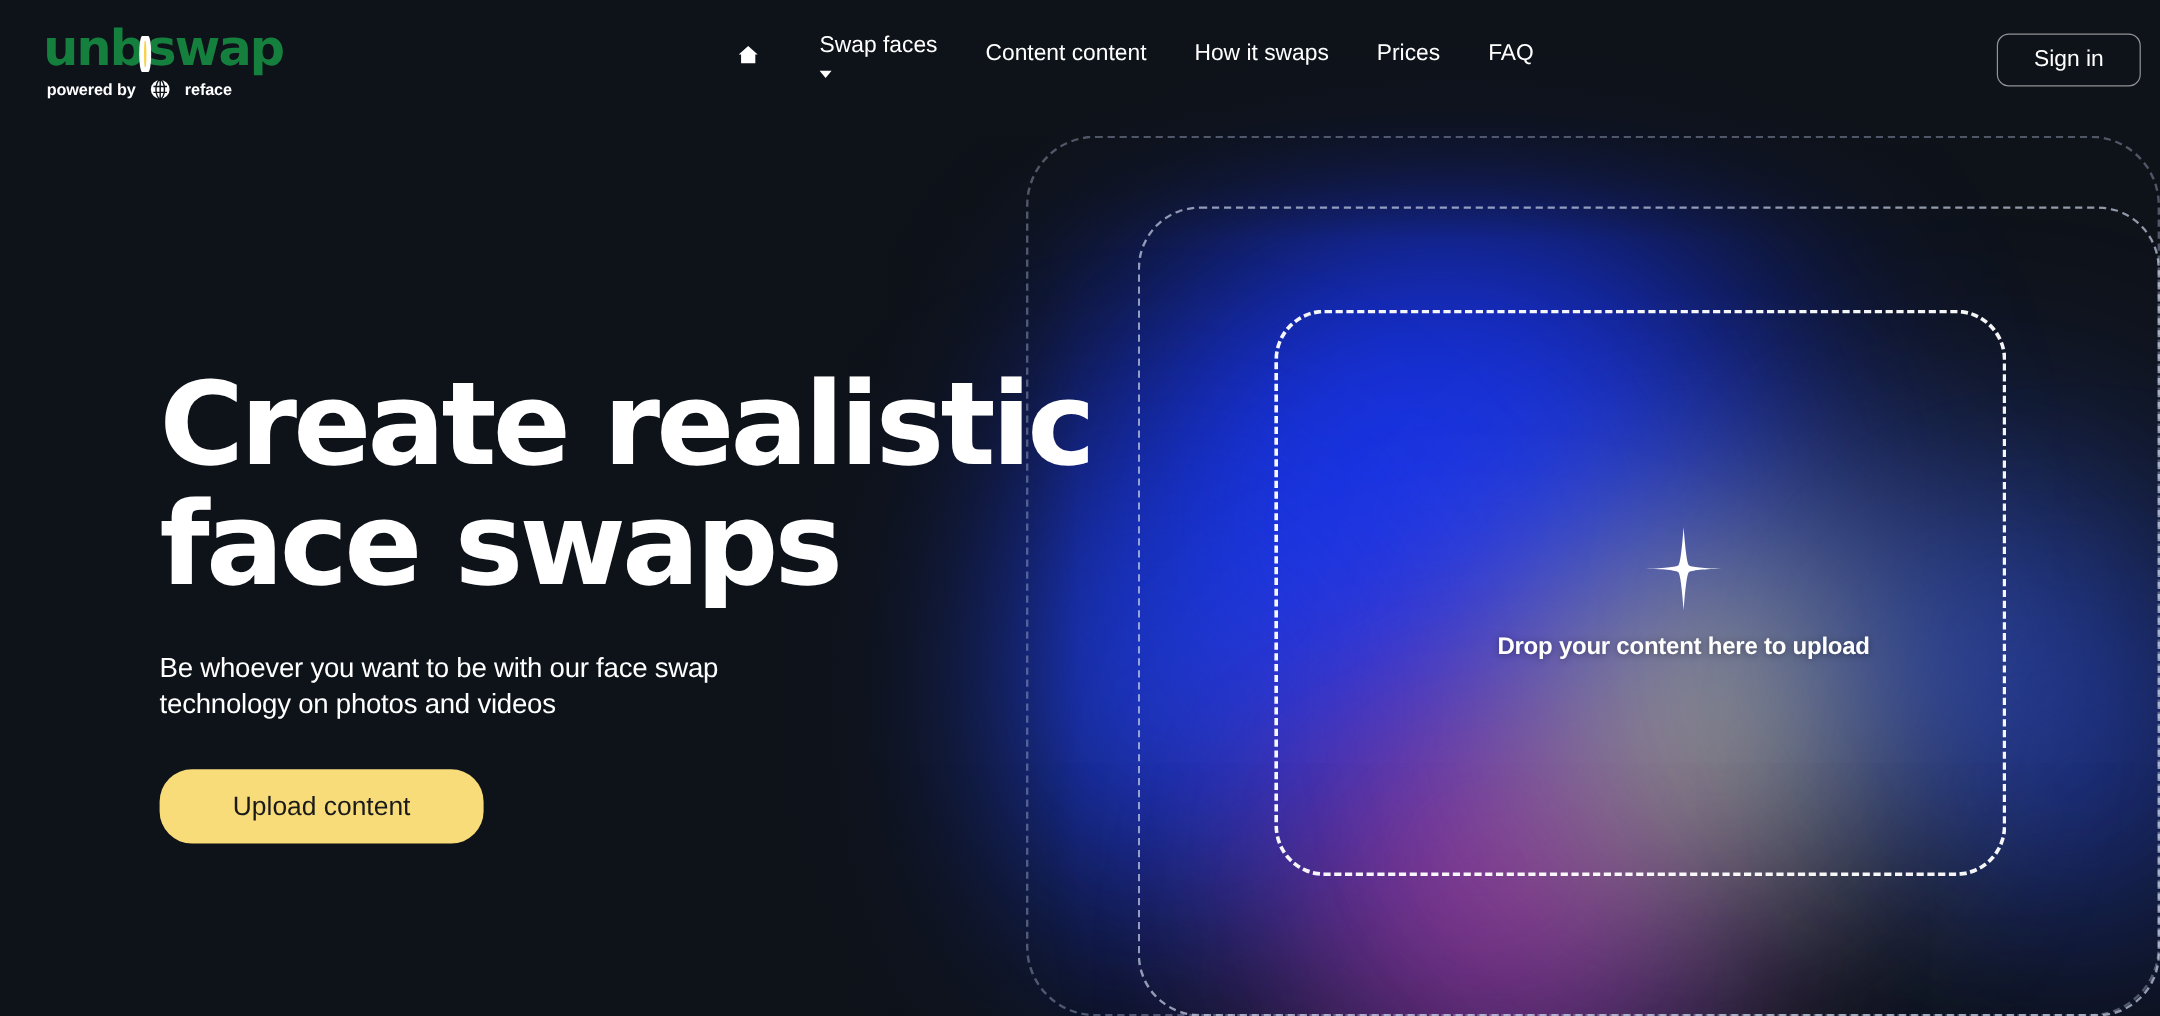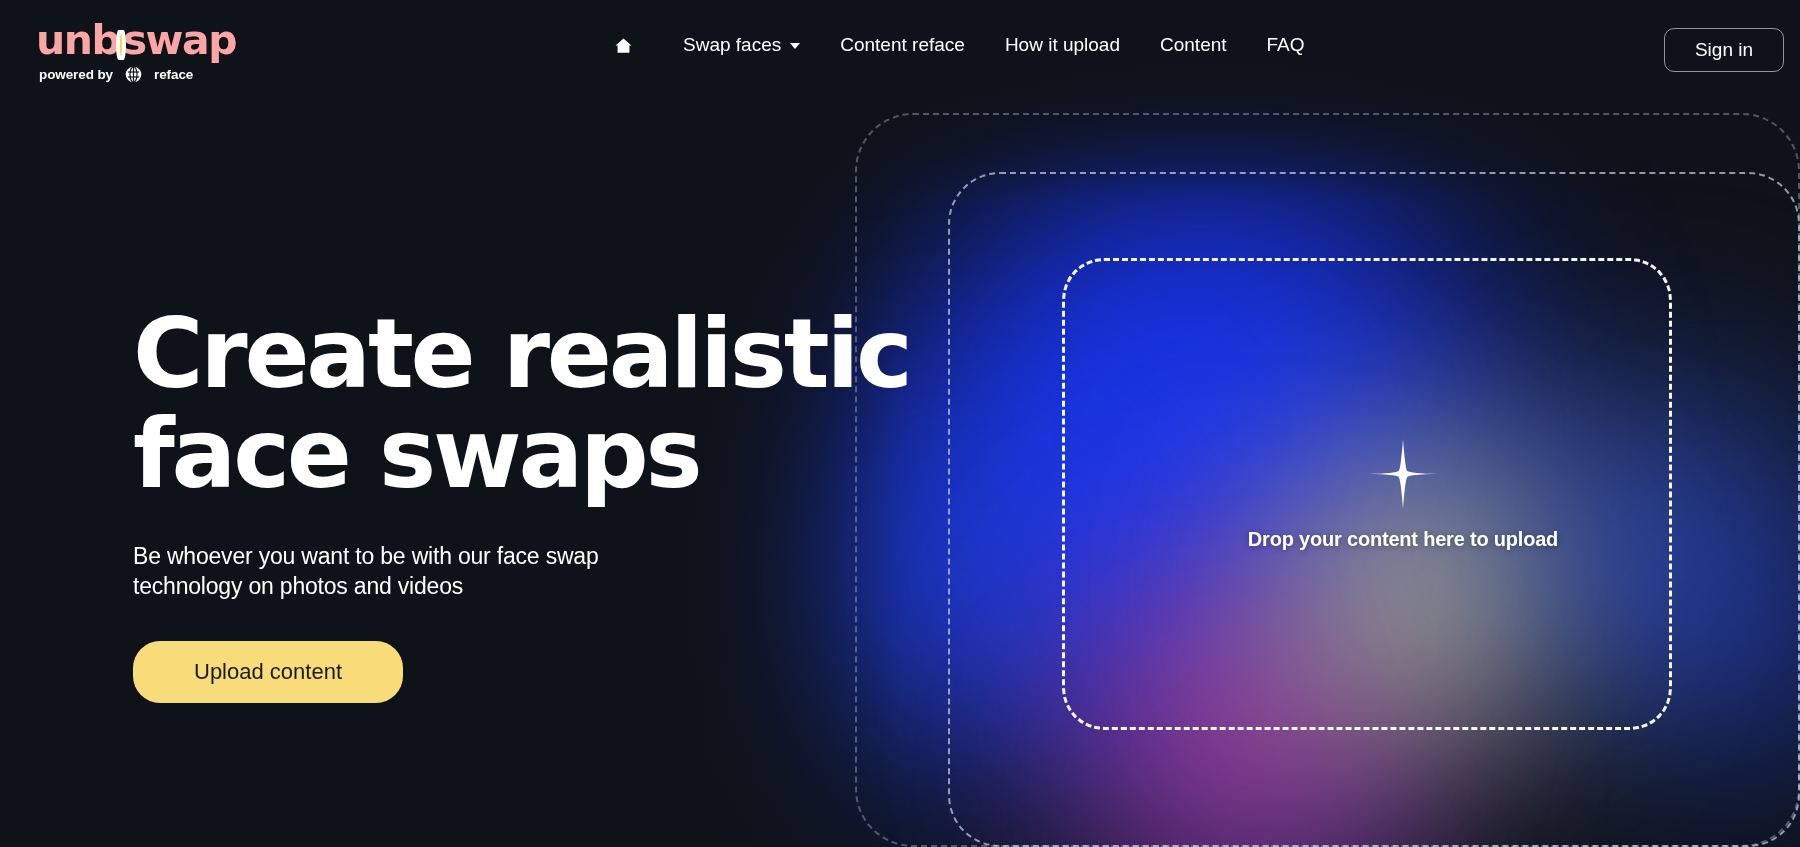--- a/index.html
+++ b/index.html
@@ -143,21 +143,21 @@
     width: 200px;
   }
 
   .logo-word {
     display: flex;
     align-items: center;
     font-family: "DejaVu Sans", sans-serif;
     font-size: 41px;
     font-weight: bold;
     letter-spacing: -1.5px;
-    color: #fca5a5;
+    color: #15803d;
     line-height: 1;
     height: 40px;
   }
 
   .logo-o-dot {
     display: inline-block;
     width: 22px;
     height: 22px;
     border-radius: 50%;
     background: #f7d349;
@@ -203,28 +203,29 @@
     align-items: center;
     justify-content: center;
     width: 30px;
     height: 30px;
     margin-right: 25px;
     cursor: pointer;
   }
 
   .nav-item {
     display: flex;
-    align-items: center;
+    align-items: flex-start;
     gap: 9px;
     font-size: 19px;
     color: #ffffff;
     padding: 6px 20px;
     cursor: pointer;
     white-space: nowrap;
     font-weight: 400;
+    flex-direction: column;
   }
 
   .chevron {
     display: inline-block;
     width: 0; height: 0;
     border-left: 5.5px solid transparent;
     border-right: 5.5px solid transparent;
     border-top: 6.5px solid #ffffff;
     position: relative;
     top: 1px;
@@ -374,29 +375,29 @@
         <path d="M12 3 L22 12 L19.5 12 L19.5 21 L4.5 21 L4.5 12 L2 12 Z" fill="#ffffff"></path>
       </svg>
     </div>
 
     <div class="nav-item">
       <span>Swap faces</span>
       <span class="chevron"></span>
     </div>
 
     <div class="nav-item">
-      <span>Content reface</span>
+      <span>Content content</span>
     </div>
 
     <div class="nav-item">
-      <span>How it upload</span>
+      <span>How it swaps</span>
     </div>
 
     <div class="nav-item">
-      <span>Content</span>
+      <span>Prices</span>
     </div>
 
     <div class="nav-item">
       <span>FAQ</span>
     </div>
 
   </nav>
 
   <button class="signin-btn">Sign in</button>
 

